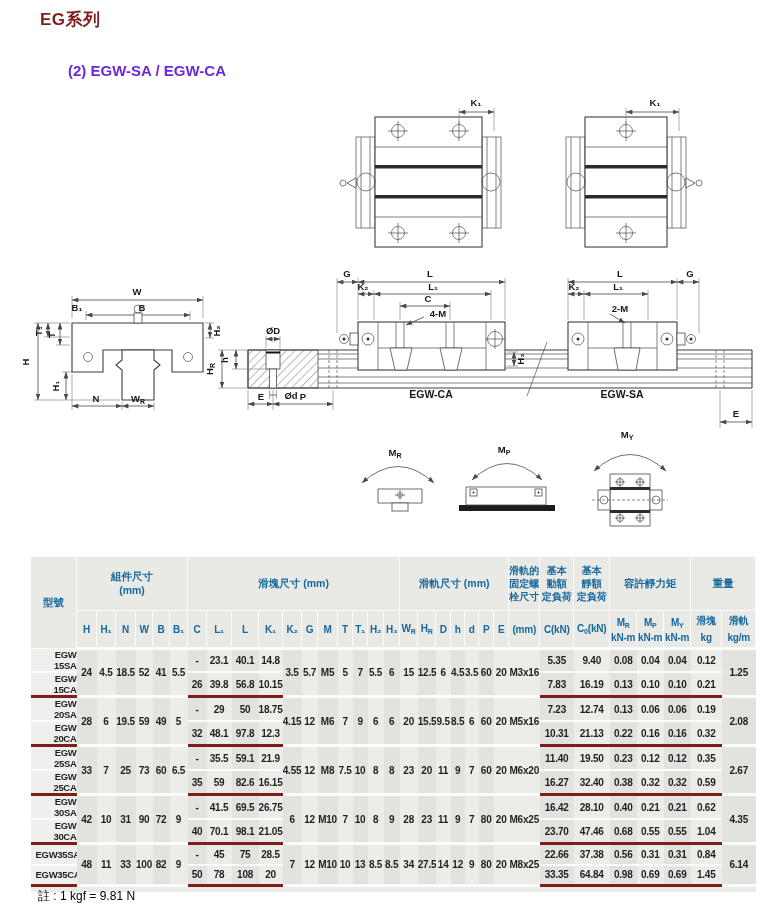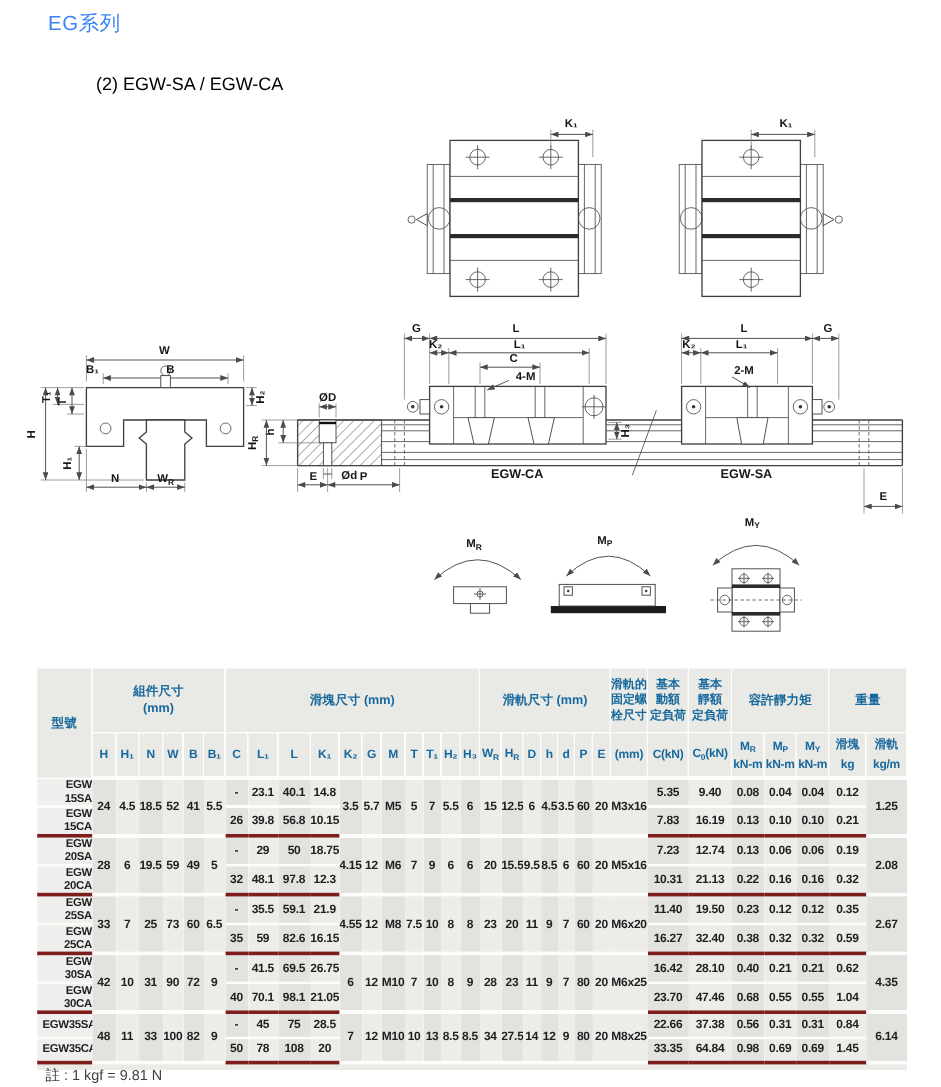--- a/index.html
+++ b/index.html
@@ -1,20 +1,20 @@
 <!DOCTYPE html>
 <html><head>
 <meta charset="utf-8">
 <style>
 *{box-sizing:border-box;margin:0;padding:0}
 html,body{width:784px;background:#fff;font-family:"Liberation Sans","DejaVu Sans",sans-serif}
 .page{position:relative;width:784px;height:906px;background:#fff;overflow:hidden}
-.title{position:absolute;left:40px;top:8px;font-size:17px;font-weight:400;color:#3b82f6;letter-spacing:.5px}
-.subtitle{position:absolute;left:80px;top:62px;font-size:15px;font-weight:400;color:#000000}
-.note{position:absolute;left:38px;top:888px;font-size:12px;color:#404040}
+.title{position:absolute;left:40px;top:8px;font-size:17px;font-weight:700;color:#7f1d1d;letter-spacing:.5px}
+.subtitle{position:absolute;left:68px;top:62px;font-size:15px;font-weight:700;color:#6d28d9}
+.note{position:absolute;left:38px;top:888px;font-size:12px;color:#000000}
 svg.draw{position:absolute;left:0;top:0}
 svg .ol{fill:none;stroke:#3f3f3f;stroke-width:1.1}
 svg .olw{fill:#fff;stroke:#3f3f3f;stroke-width:1.1}
 svg .tl{fill:none;stroke:#4a4a4a;stroke-width:.7}
 svg .tlw{fill:#fff;stroke:#4a4a4a;stroke-width:.8}
 svg .dim{stroke:#4a4a4a;stroke-width:.8;fill:none}
 svg .ext{stroke:#777;stroke-width:.6}
 svg .dsh{stroke:#555;stroke-width:.7;stroke-dasharray:3 2;fill:none}
 svg .thick{fill:#2b2b2b;stroke:none}
 svg .lbl{font:bold 9.5px "Liberation Sans","DejaVu Sans",sans-serif;fill:#161616;text-anchor:middle}

